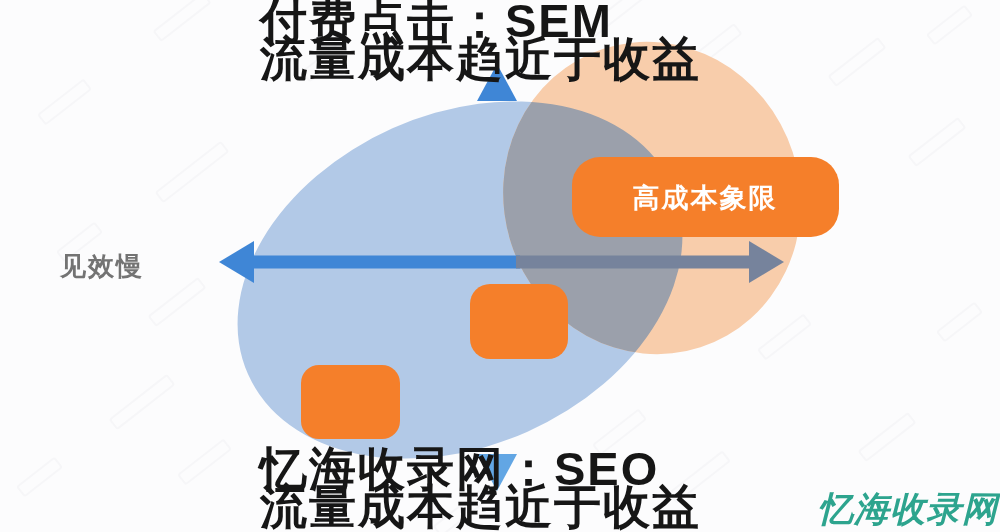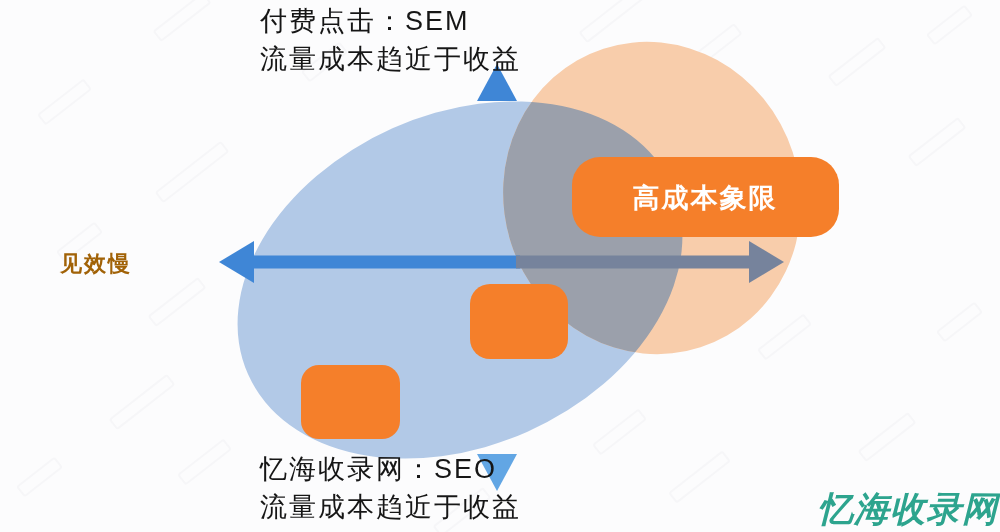--- a/index.html
+++ b/index.html
@@ -8,25 +8,25 @@
     background:#fcfcfd;
     font-family:"Liberation Sans", sans-serif;
   }
   
   .mark{
     position:absolute;height:10px;border:2px solid #868c99;border-radius:3px;
     opacity:0.05;transform:rotate(-38deg);pointer-events:none;
   }
   .scene{position:absolute;left:0;top:0;}
   .annotation{
-    position:absolute;color:#161616;font-weight:400;
-    font-size:27px;line-height:38px;letter-spacing:2px;white-space:nowrap;
+    position:absolute;color:#161616;font-weight:700;
+    font-size:47px;line-height:38px;letter-spacing:2px;white-space:nowrap;
   }
   .axis-label{
-    position:absolute;color:#a16207;font-weight:700;font-size:22px;
+    position:absolute;color:#737373;font-weight:700;font-size:26px;
     letter-spacing:2px;white-space:nowrap;
   }
   .site-watermark{
     position:absolute;right:2px;top:486px;
     font-size:35px;font-weight:800;font-style:italic;letter-spacing:1px;
     white-space:nowrap;
   }
 </style>
 </head>
 <body>

